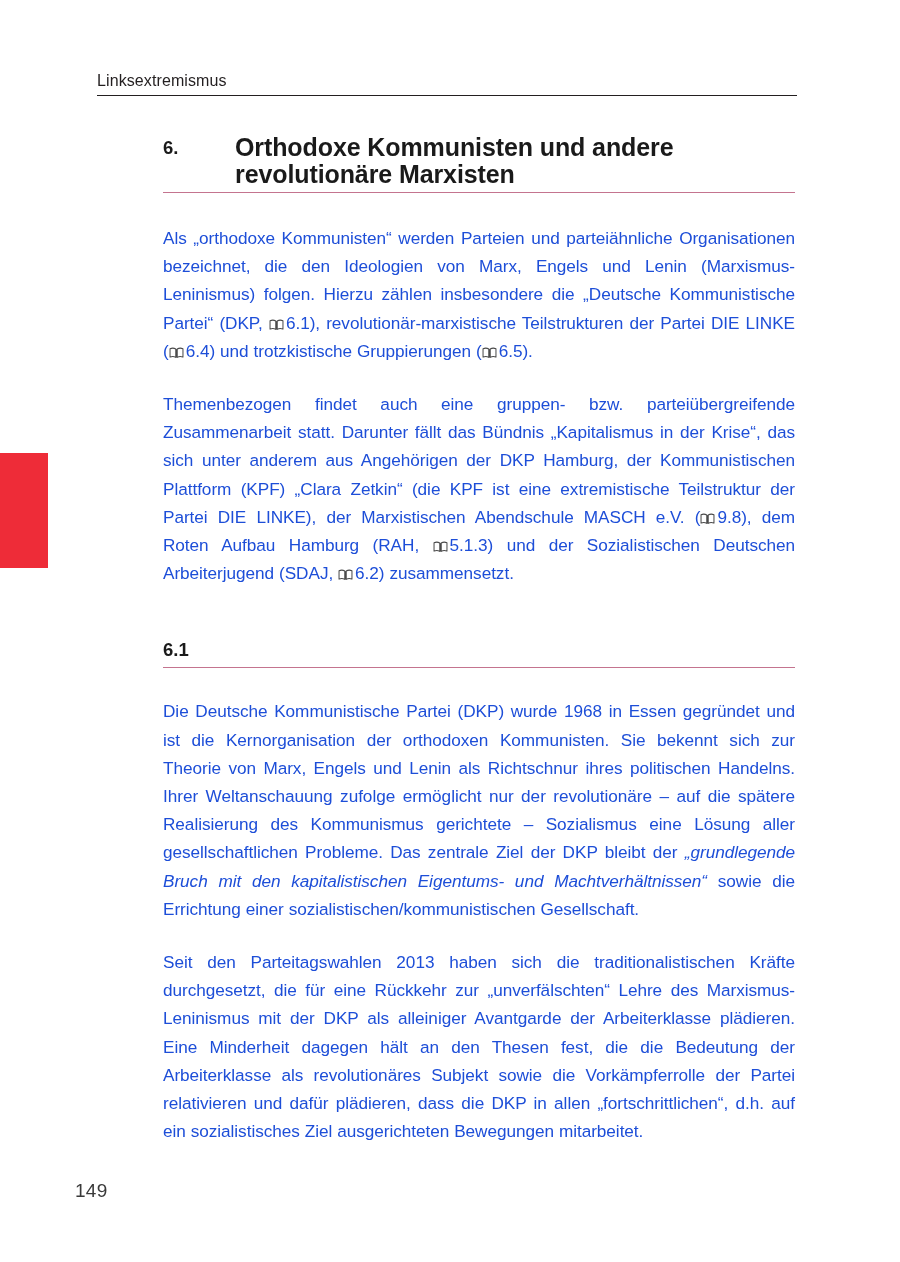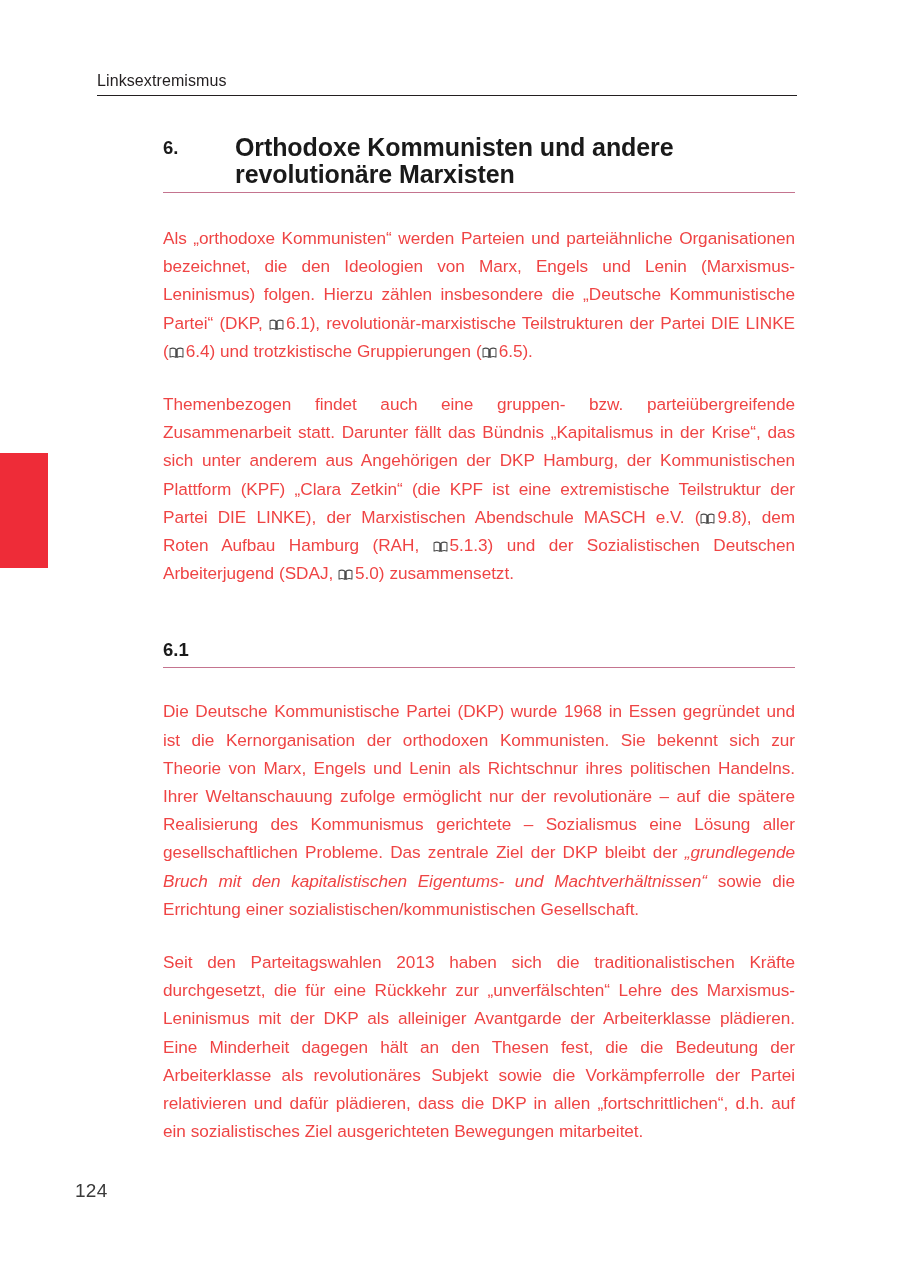--- a/index.html
+++ b/index.html
@@ -81,21 +81,21 @@
     margin-top: 4px;
   }
   .h1-block { margin-bottom: 0; }
   .h2-block { margin-top: 0; }
 
   
   p.body-par {
     margin: 0;
     font-size: 17.2px;
     line-height: 28.2px;
-    color: #ef4444;
+    color: #1d4ed8;
     text-align: justify;
     text-justify: inter-word;
     letter-spacing: -0.05px;
     word-spacing: 0.2px;
   }
 
   .gap-after-head { height: 31px; }
   .gap-par { height: 25px; }
   .gap-before-h2 { height: 49px; }
   .gap-after-h2 { height: 29px; }
@@ -175,36 +175,36 @@
               <path d="M15 1.9c-2-0.9-4.3-0.9-6.2 0.3v9.1c1.9-1.2 4.2-1.2 6.2-0.3z" fill="none" stroke="#4a4a4a" stroke-width="1.1" stroke-linejoin="round"></path>
               <path d="M8 2.3v9.1" stroke="#4a4a4a" stroke-width="1.1"></path>
             </svg></span><span>9.8</span></span>), dem Roten Aufbau Hamburg (RAH, <span class="bookref"><span class="book-icon"><svg viewBox="0 0 16 13" width="15" height="12" aria-hidden="true">
               <path d="M1 1.9c2-0.9 4.3-0.9 6.2 0.3v9.1c-1.9-1.2-4.2-1.2-6.2-0.3z" fill="none" stroke="#4a4a4a" stroke-width="1.1" stroke-linejoin="round"></path>
               <path d="M15 1.9c-2-0.9-4.3-0.9-6.2 0.3v9.1c1.9-1.2 4.2-1.2 6.2-0.3z" fill="none" stroke="#4a4a4a" stroke-width="1.1" stroke-linejoin="round"></path>
               <path d="M8 2.3v9.1" stroke="#4a4a4a" stroke-width="1.1"></path>
             </svg></span><span>5.1.3</span></span>) und der Sozialistischen Deutschen Arbeiterjugend (SDAJ, <span class="bookref"><span class="book-icon"><svg viewBox="0 0 16 13" width="15" height="12" aria-hidden="true">
               <path d="M1 1.9c2-0.9 4.3-0.9 6.2 0.3v9.1c-1.9-1.2-4.2-1.2-6.2-0.3z" fill="none" stroke="#4a4a4a" stroke-width="1.1" stroke-linejoin="round"></path>
               <path d="M15 1.9c-2-0.9-4.3-0.9-6.2 0.3v9.1c1.9-1.2 4.2-1.2 6.2-0.3z" fill="none" stroke="#4a4a4a" stroke-width="1.1" stroke-linejoin="round"></path>
               <path d="M8 2.3v9.1" stroke="#4a4a4a" stroke-width="1.1"></path>
-            </svg></span><span>5.0</span></span>) zusammensetzt.</p>
+            </svg></span><span>6.2</span></span>) zusammensetzt.</p>
 
     <div class="gap-before-h2"></div>
 
     <div class="h2-block">
       <div class="heading">
         <div class="h-num">6.1</div>
       </div>
       <div class="heading-rule"></div>
     </div>
 
     <div class="gap-after-h2"></div>
 
     <p class="body-par">Die Deutsche Kommunistische Partei (DKP) wurde 1968 in Essen gegründet und ist die Kernorganisation der orthodoxen Kommunisten. Sie bekennt sich zur Theorie von Marx, Engels und Lenin als Richtschnur ihres politischen Handelns. Ihrer Weltanschauung zufolge ermöglicht nur der revolutionäre – auf die spätere Realisierung des Kommunismus gerichtete – Sozialismus eine Lösung aller gesellschaftlichen Probleme. Das zentrale Ziel der DKP bleibt der <em class="quote-it">„grundlegende Bruch mit den kapitalistischen Eigentums- und Machtverhältnissen“</em> sowie die Errichtung einer sozialistischen/kommunistischen Gesellschaft.</p>
 
     <div class="gap-par"></div>
 
     <p class="body-par">Seit den Parteitagswahlen 2013 haben sich die traditionalistischen Kräfte durchgesetzt, die für eine Rückkehr zur „unverfälschten“ Lehre des Marxismus-Leninismus mit der DKP als alleiniger Avantgarde der Arbeiterklasse plädieren. Eine Minderheit dagegen hält an den Thesen fest, die die Bedeutung der Arbeiterklasse als revolutionäres Subjekt sowie die Vorkämpferrolle der Partei relativieren und dafür plädieren, dass die DKP in allen „fortschrittlichen“, d.h. auf ein sozialistisches Ziel ausgerichteten Bewegungen mitarbeitet.</p>
 
   </div>
 
-  <div class="folio">124</div>
+  <div class="folio">149</div>
 
 </div>
 
 </body></html>

